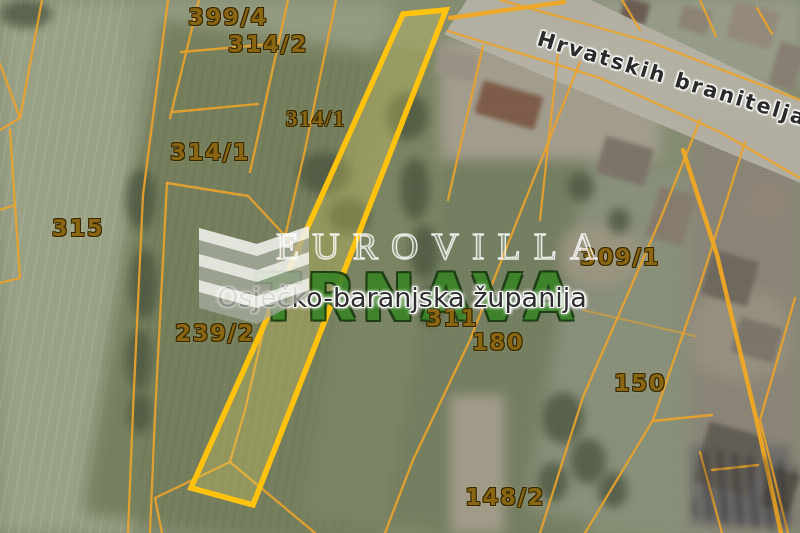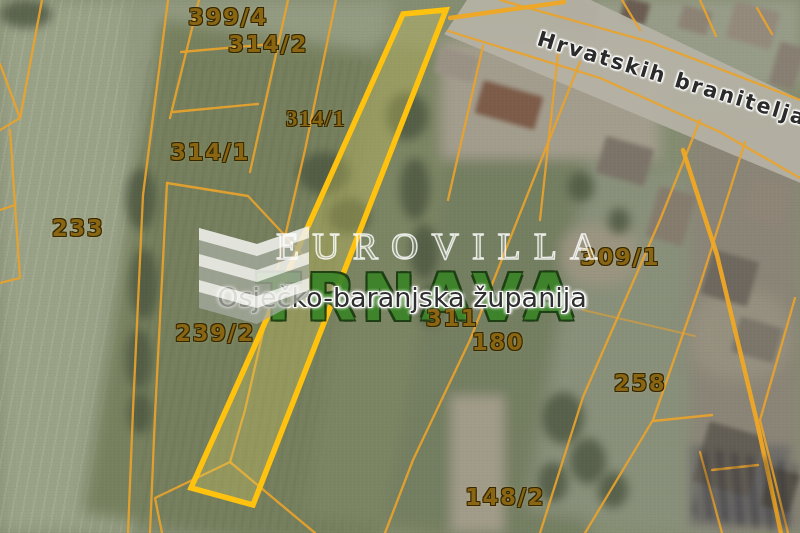--- a/index.html
+++ b/index.html
@@ -139,26 +139,26 @@
 
     <polygon class="strip" points="403,14 446,10 253,505 191,488"></polygon>
   </svg>
 
   <div class="place-label">TRNAVA</div>
   <div id="parcel-label-layer">
       <span class="parcel-label" style="left: 228px; top: 17px;">399/4</span>
       <span class="parcel-label" style="left: 268px; top: 44px;">314/2</span>
       <span class="parcel-label" style="left: 316px; top: 119px; font-family: Liberation Serif, serif;">314/1</span>
       <span class="parcel-label" style="left: 210px; top: 152px;">314/1</span>
-      <span class="parcel-label" style="left: 78px; top: 228px;">233</span>
+      <span class="parcel-label" style="left: 78px; top: 228px;">315</span>
       <span class="parcel-label" style="left: 215px; top: 333px;">239/2</span>
       <span class="parcel-label" style="left: 620px; top: 257px; text-align: center;">309/1</span>
       <span class="parcel-label" style="left: 452px; top: 318px;">311</span>
       <span class="parcel-label" style="left: 498px; top: 342px;">180</span>
-      <span class="parcel-label" style="left: 640px; top: 383px;">258</span>
+      <span class="parcel-label" style="left: 640px; top: 383px;">150</span>
       <span class="parcel-label" style="left: 505px; top: 497px;">148/2</span>
     </div>
   <div class="street-label">Hrvatskih branitelja</div>
   <div class="region-label">Osječko-baranjska županija</div>
   <div class="smudge"></div>
 
   <div class="watermark">
     <svg class="abs" style="left:195px;top:226px;opacity:.88;" width="118" height="106" viewBox="0 0 118 106">
       <polygon points="4,2 62,18 114,0 114,70 62,98 4,82" fill="#a8ada1" opacity=".85"></polygon>
       <polygon points="4,2 62,18 114,0 114,12 62,30 4,14" fill="#f2f2ee"></polygon>

